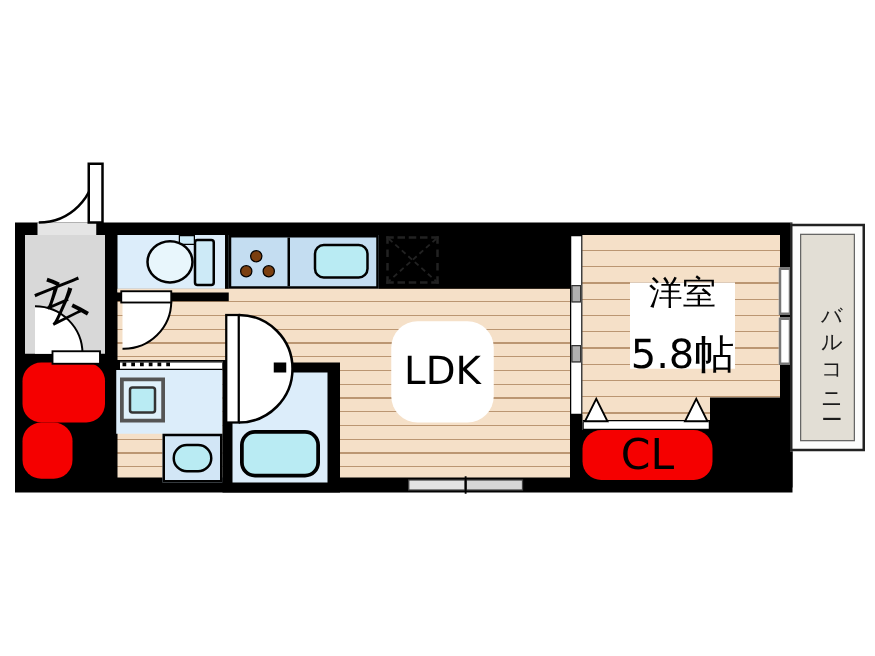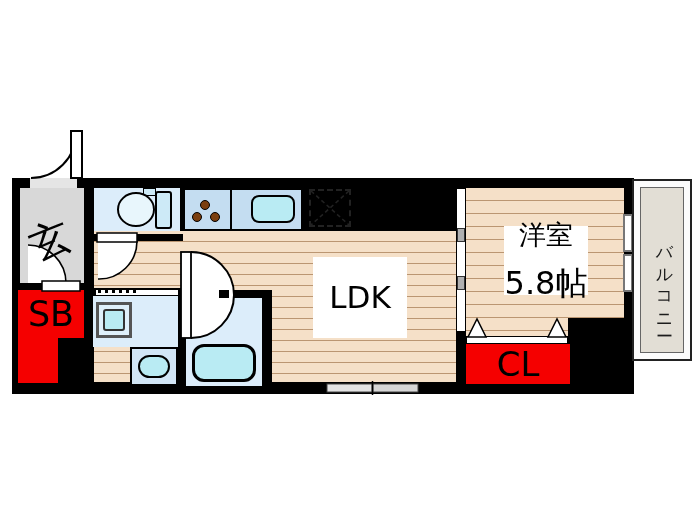--- a/index.html
+++ b/index.html
@@ -7,21 +7,21 @@
     --genkan-floor:#d8d8d8; --wet-floor:#dcedfa; --fixture-blue:#c4ddf1;
     --water-aqua:#b9ebf3; --balcony-floor:#e2ded5; --label-bg:#ffffff;
   }
   html,body{margin:0;padding:0;background:#fff;}
   body{font-family:"DejaVu Sans",sans-serif;}
   .canvas{position:relative;width:700px;height:525px;background:#fff;overflow:hidden;}
   .abs{position:absolute;box-sizing:border-box;}
   .wallfill{background:var(--wall);}
   .floor-ldk{background:repeating-linear-gradient(to bottom,var(--floor) 0px,var(--floor) 10px,var(--floor-line) 10px,var(--floor-line) 11px);}
   .floor-west{background:repeating-linear-gradient(to bottom,var(--floor) 0px,var(--floor) 12px,var(--floor-line) 12px,var(--floor-line) 13px);}
-  .redbox{background:var(--accent-red);}
+  .redbox{background:var(--accent-red);border-radius:15px;}
   .label{color:#000;text-align:center;}
   .roomlabel{background:var(--label-bg);display:flex;flex-direction:column;align-items:center;justify-content:center;color:#000;gap:12px;}
   svg{position:absolute;left:0;top:0;pointer-events:none;}
   .vtext{writing-mode:vertical-rl;text-orientation:mixed;color:#1c1c1c;}
 </style>
 </head>
 <body>
 
 <div class="canvas">
 
@@ -112,24 +112,21 @@
     <polygon points="548,337 566,337 557,319" fill="#fff" stroke="#000" stroke-width="1.5"></polygon>
 
     <rect x="327" y="384" width="45" height="8" fill="#e3e3e3" stroke="#444" stroke-width="1"></rect>
     <rect x="373" y="384" width="45" height="8" fill="#d6d6d6" stroke="#444" stroke-width="1"></rect>
     <line x1="372.5" y1="381" x2="372.5" y2="395" stroke="#000" stroke-width="1.5"></line>
   </svg>
 
   <div class="abs label" style="left:22px;top:214px;width:56px;height:52px;font-size:40px;font-weight:500;line-height:52px;transform:rotate(-22deg);">
     <span>玄</span>
   </div>
-  <div class="abs label" style="left:18px;top:293px;width:66px;height:42px;font-size:35px;font-weight:500;line-height:42px;">
-    <span>SB</span>
-  </div>
-  <div class="abs roomlabel" style="left:313px;top:257px;width:94px;height:81px;">
+  <div class="abs roomlabel" style="left:313px;top:257px;width:82px;height:81px;border-radius:21px;">
     <div style="font-size:31px;line-height:1.15;">LDK</div>
   </div>
   <div class="abs roomlabel" style="left:504px;top:226px;width:84px;height:69px;">
     <div style="font-size:27px;line-height:1.2;">洋室</div>
     <div style="font-size:32px;line-height:1.2;">5.8帖</div>
   </div>
   <div class="abs vtext" style="left:649px;top:207px;width:28px;height:150px;font-size:17px;letter-spacing:4px;text-align:center;">
     <span>バルコニー</span>
   </div>
 

